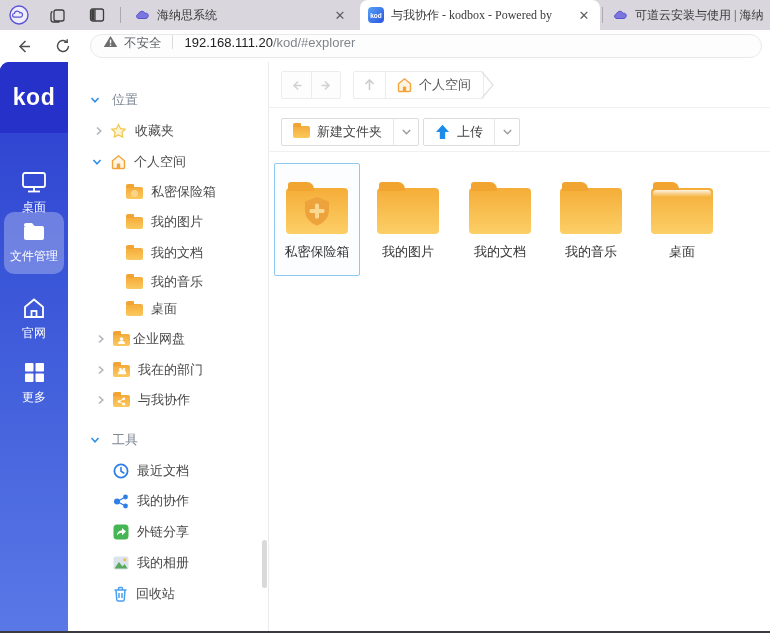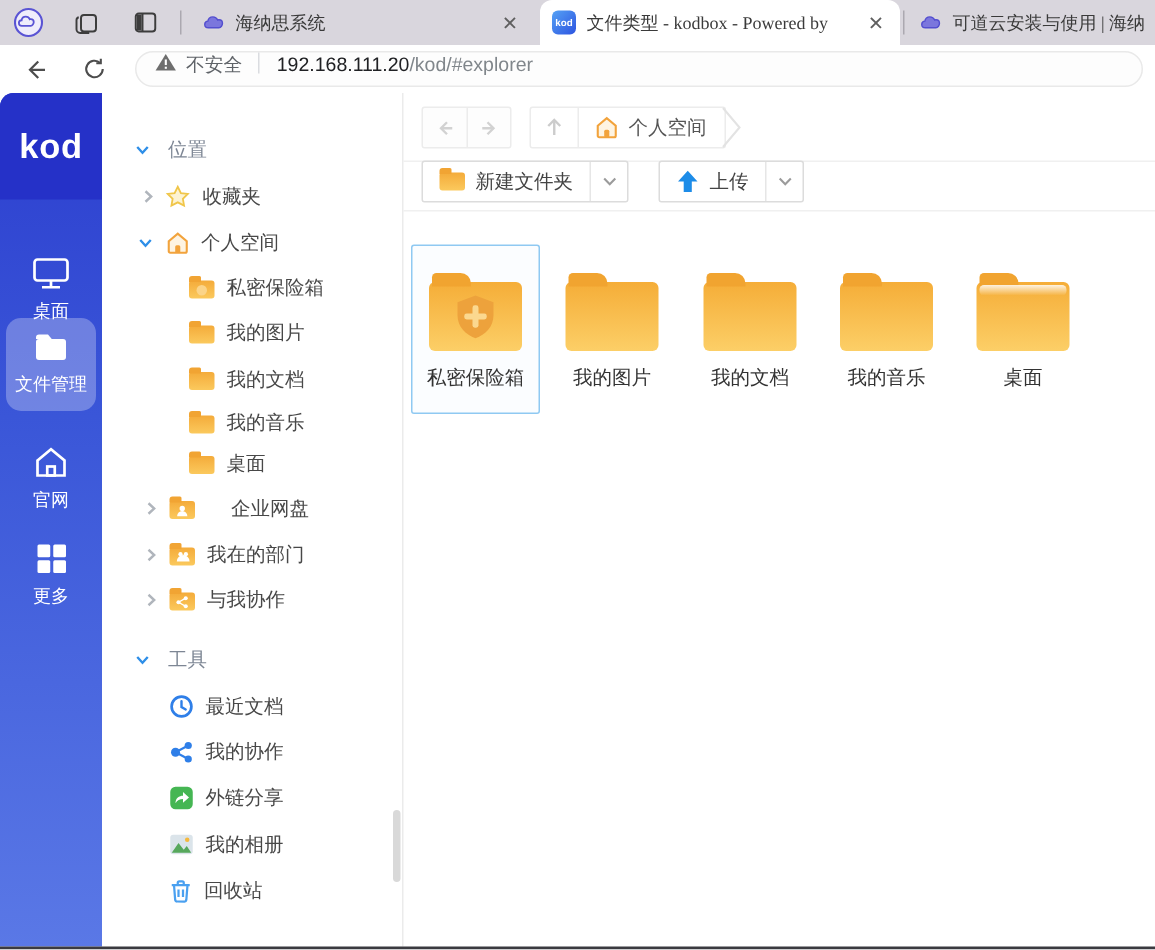--- a/index.html
+++ b/index.html
@@ -59,21 +59,21 @@
   .crumbrow { position:absolute; left:0; top:0; right:0; height:46px; border-bottom:1px solid #f0f0f0; }
   .histgrp { position:absolute; left:12px; top:9px; height:28px; display:flex; border:1px solid #ececec; border-radius:2px; background:#fdfdfd; }
   .histbtn { width:29px; display:flex; align-items:center; justify-content:center; }
   .histbtn + .histbtn { border-left:1px solid #ececec; }
   .crumbgrp { position:absolute; left:84px; top:9px; height:28px; display:flex; border:1px solid #ececec; border-radius:2px; background:#fff; }
   .upbtn { width:32px; display:flex; align-items:center; justify-content:center; border-right:1px solid #ececec; }
   .crumbseg { display:flex; align-items:center; gap:6px; padding:0 12px 0 10px; }
   .crumbseg span { font-size:13px; color:#555; }
   .crumbtail { position:absolute; left:212px; top:9px; height:28px; display:flex; align-items:center; }
 
-  .toolrow { position:absolute; left:0; top:39px; right:0; height:40px; border-bottom:1px solid #f0f0f0; display:flex; align-items:center; padding-left:12px; gap:20px; }
+  .toolrow { position:absolute; left:0; top:50px; right:0; height:40px; border-bottom:1px solid #f0f0f0; display:flex; align-items:center; padding-left:12px; gap:4px; }
   .splitbtn { display:flex; height:28px; border:1px solid #dcdcdc; border-radius:2px; background:#fff; }
   .sb-main { display:flex; align-items:center; gap:7px; padding:0 11px; font-size:13px; color:#444; }
   .sb-caret { width:25px; display:flex; align-items:center; justify-content:center; border-left:1px solid #e6e6e6; }
 
   .content { position:absolute; left:0; top:86px; right:0; bottom:0; }
   .tile { position:absolute; top:15px; width:86px; height:113px; border:1px solid transparent; border-radius:2px;
           display:flex; flex-direction:column; align-items:center; }
   .tile.selected { border-color:#8fc9f2; background:#fbfdff; }
   .gfoldwrap { margin-top:17px; position:relative; width:62px; height:53px; }
   .gfold { position:absolute; left:0; top:7px; width:62px; height:46px;
@@ -118,21 +118,21 @@
           </svg>
       </span>
       <span class="title">海纳思系统</span>
       <span class="close">✕</span>
     </div>
 
     <div class="tab active" style="left:360px; width:240px">
       <span class="favicon">
           <span class="kod-fav">kod</span>
         </span>
-      <span class="title">文件类型 - kodbox - Powered by</span>
+      <span class="title">与我协作 - kodbox - Powered by</span>
       <span class="close">✕</span>
     </div>
 
     <div class="vdivider" style="left:602px"></div>
     <div class="tab" style="left:604px; width:166px; padding-right:0">
       <span class="favicon">
         <svg width="15" height="15" viewBox="0 0 16 16">
             <path d="M4.2 11.2c-1.5 0-2.6-1.1-2.6-2.4 0-1.2 1-2.2 2.2-2.3.3-1.7 1.8-3 3.6-3 1.5 0 2.8.9 3.4 2.2.3-.1.6-.2.9-.2 1.4 0 2.5 1.1 2.5 2.5s-1.1 3.2-2.5 3.2z" fill="#7b76dd" stroke="#534ecf" stroke-width="1"></path>
           </svg>
       </span>
@@ -267,21 +267,21 @@
             <path d="M3 1.5 L6.8 5 L3 8.5"></path>
           </svg>
         <span class="sfold" style="margin-left:7px">
             <span class="badge">
               <svg width="9" height="9" viewBox="0 0 10 10">
                 <circle cx="5" cy="3.3" r="2" fill="#fff"></circle>
                 <path d="M1.2 9 a3.8 3.8 0 0 1 7.6 0 Z" fill="#fff"></path>
               </svg>
             </span>
           </span>
-        <span class="tlabel" style="margin-left:24px">企业网盘</span>
+        <span class="tlabel" style="margin-left:3px">企业网盘</span>
       </div>
       <div class="trow" style="top:294px; padding-left:28px">
         <svg class="chev" width="10" height="10" viewBox="0 0 10 10" fill="none" stroke="#b0b5bc" stroke-width="1.6">
             <path d="M3 1.5 L6.8 5 L3 8.5"></path>
           </svg>
         <span class="sfold" style="margin-left:7px">
             <span class="badge">
               <svg width="10" height="8" viewBox="0 0 12 9">
                 <circle cx="4" cy="2.6" r="1.7" fill="#fff"></circle>
                 <circle cx="8.3" cy="2.6" r="1.7" fill="#fff"></circle>

